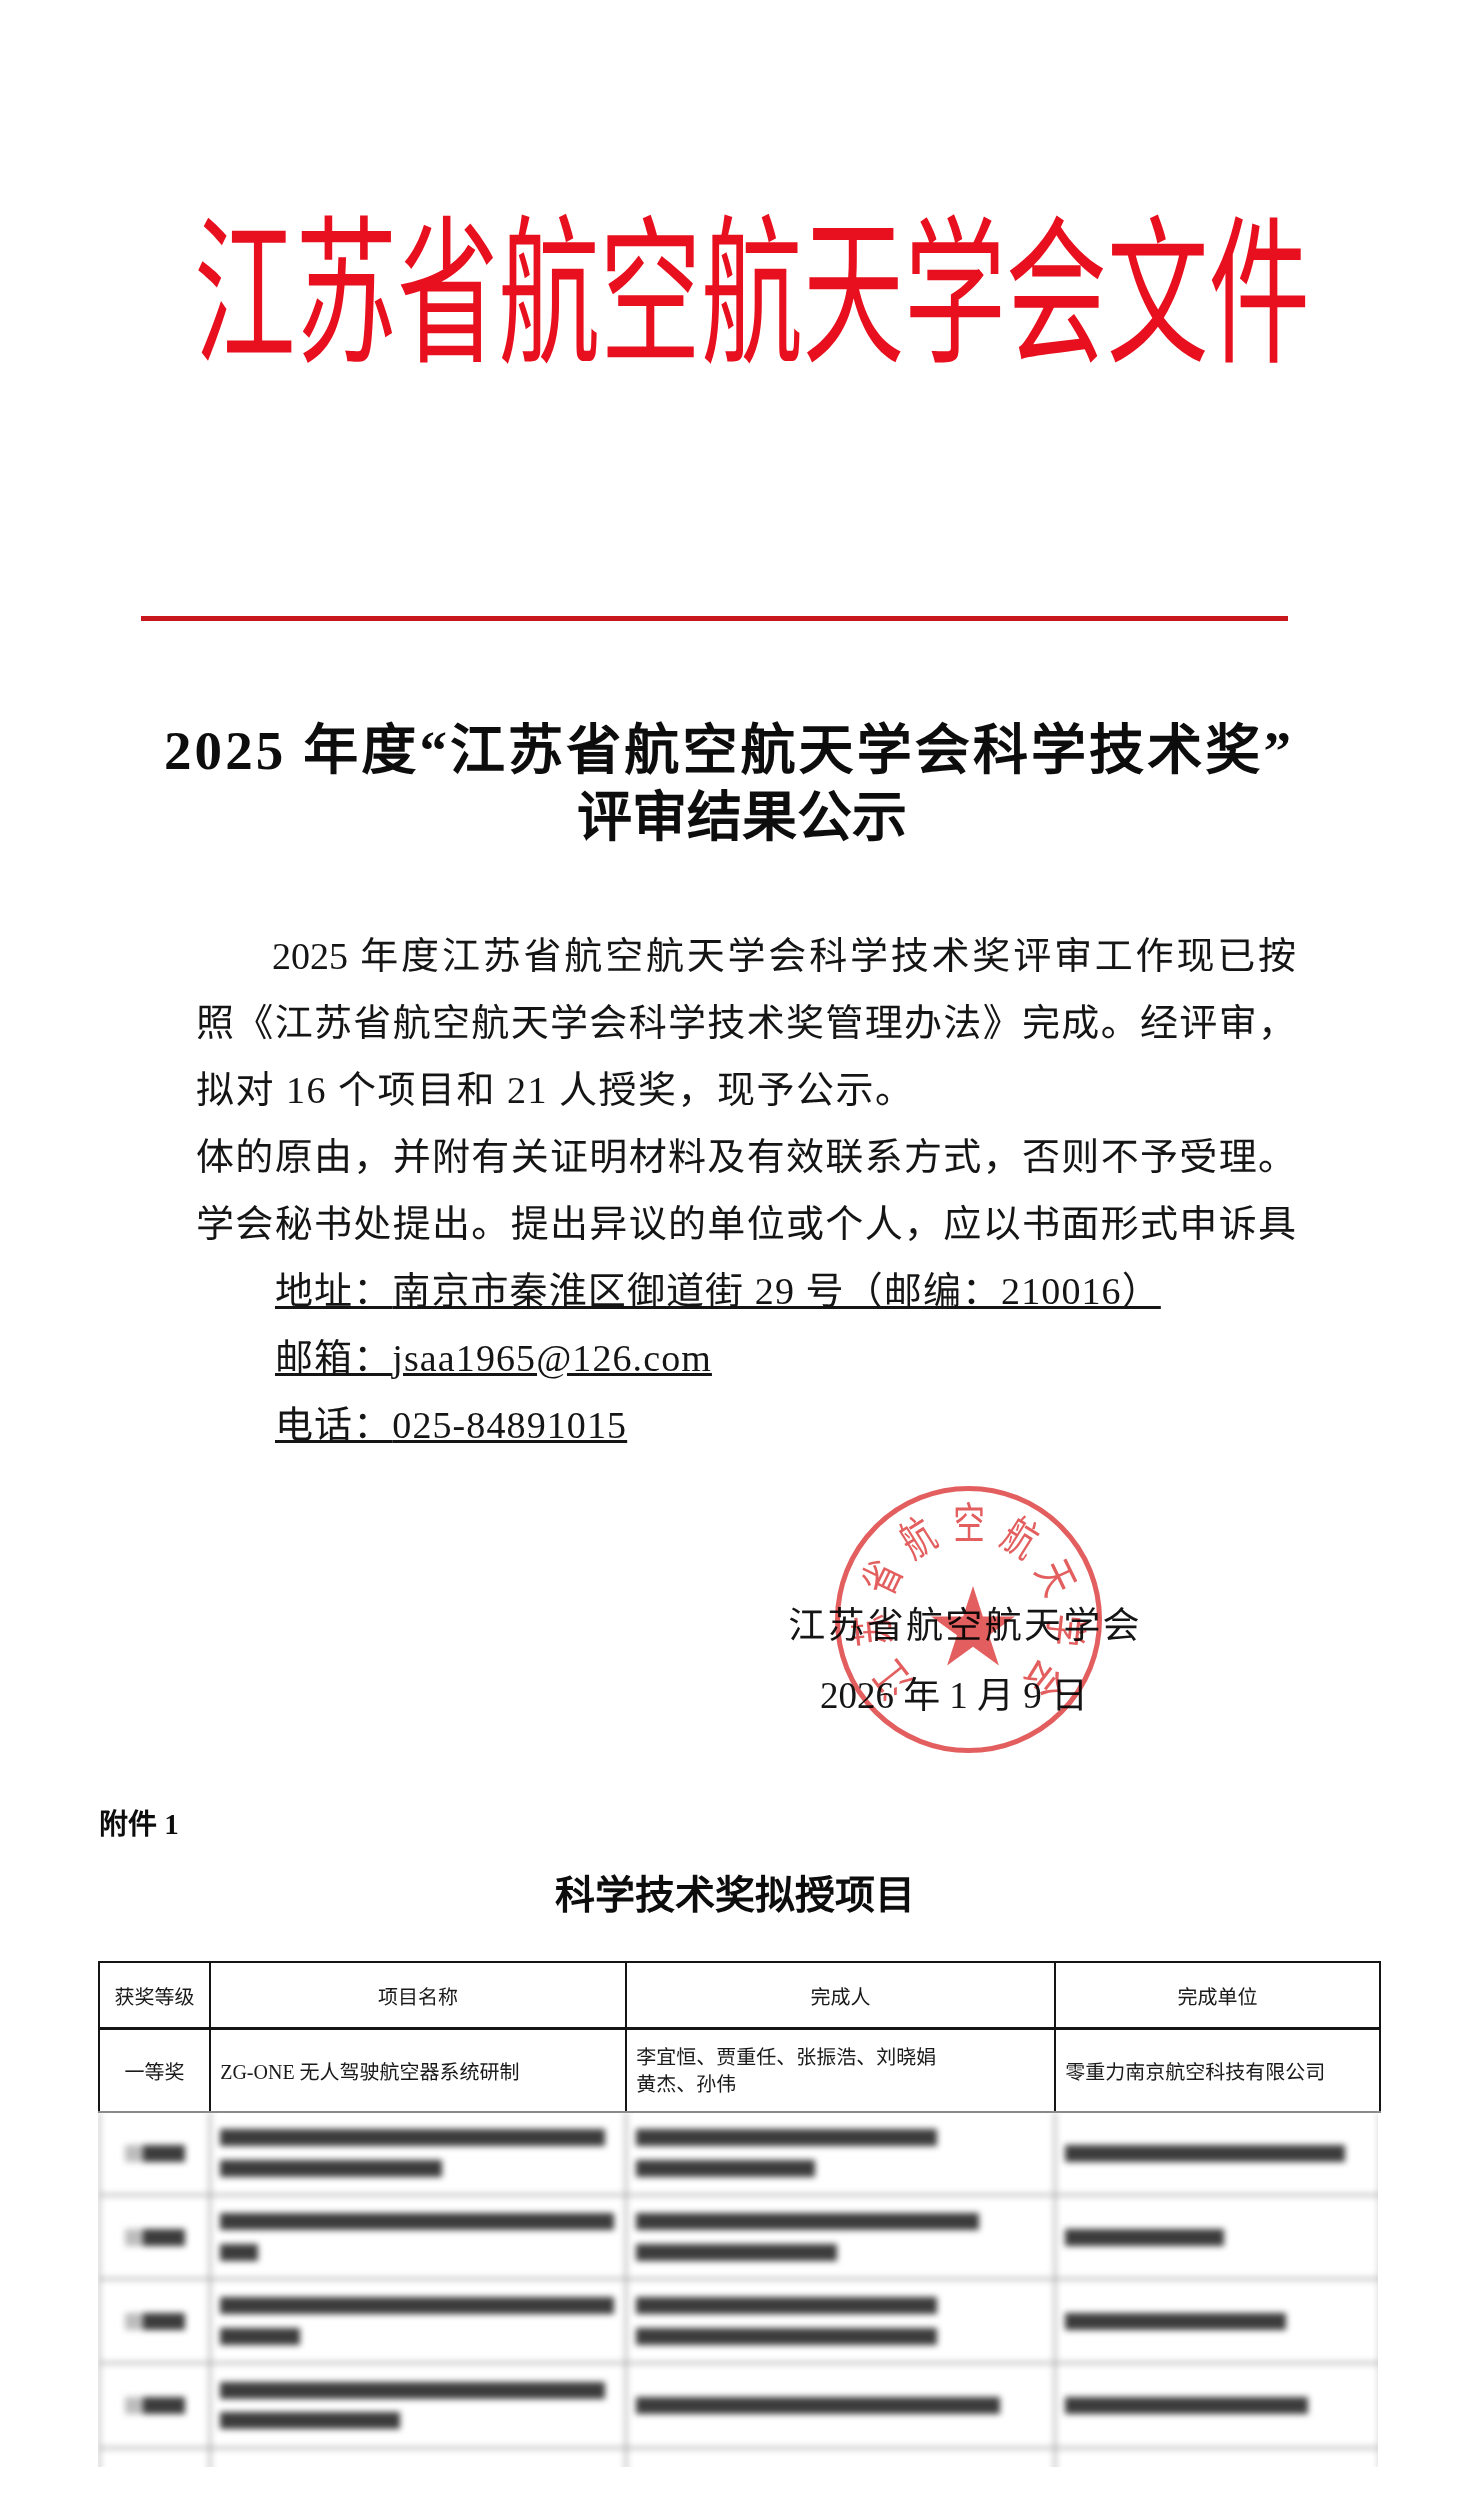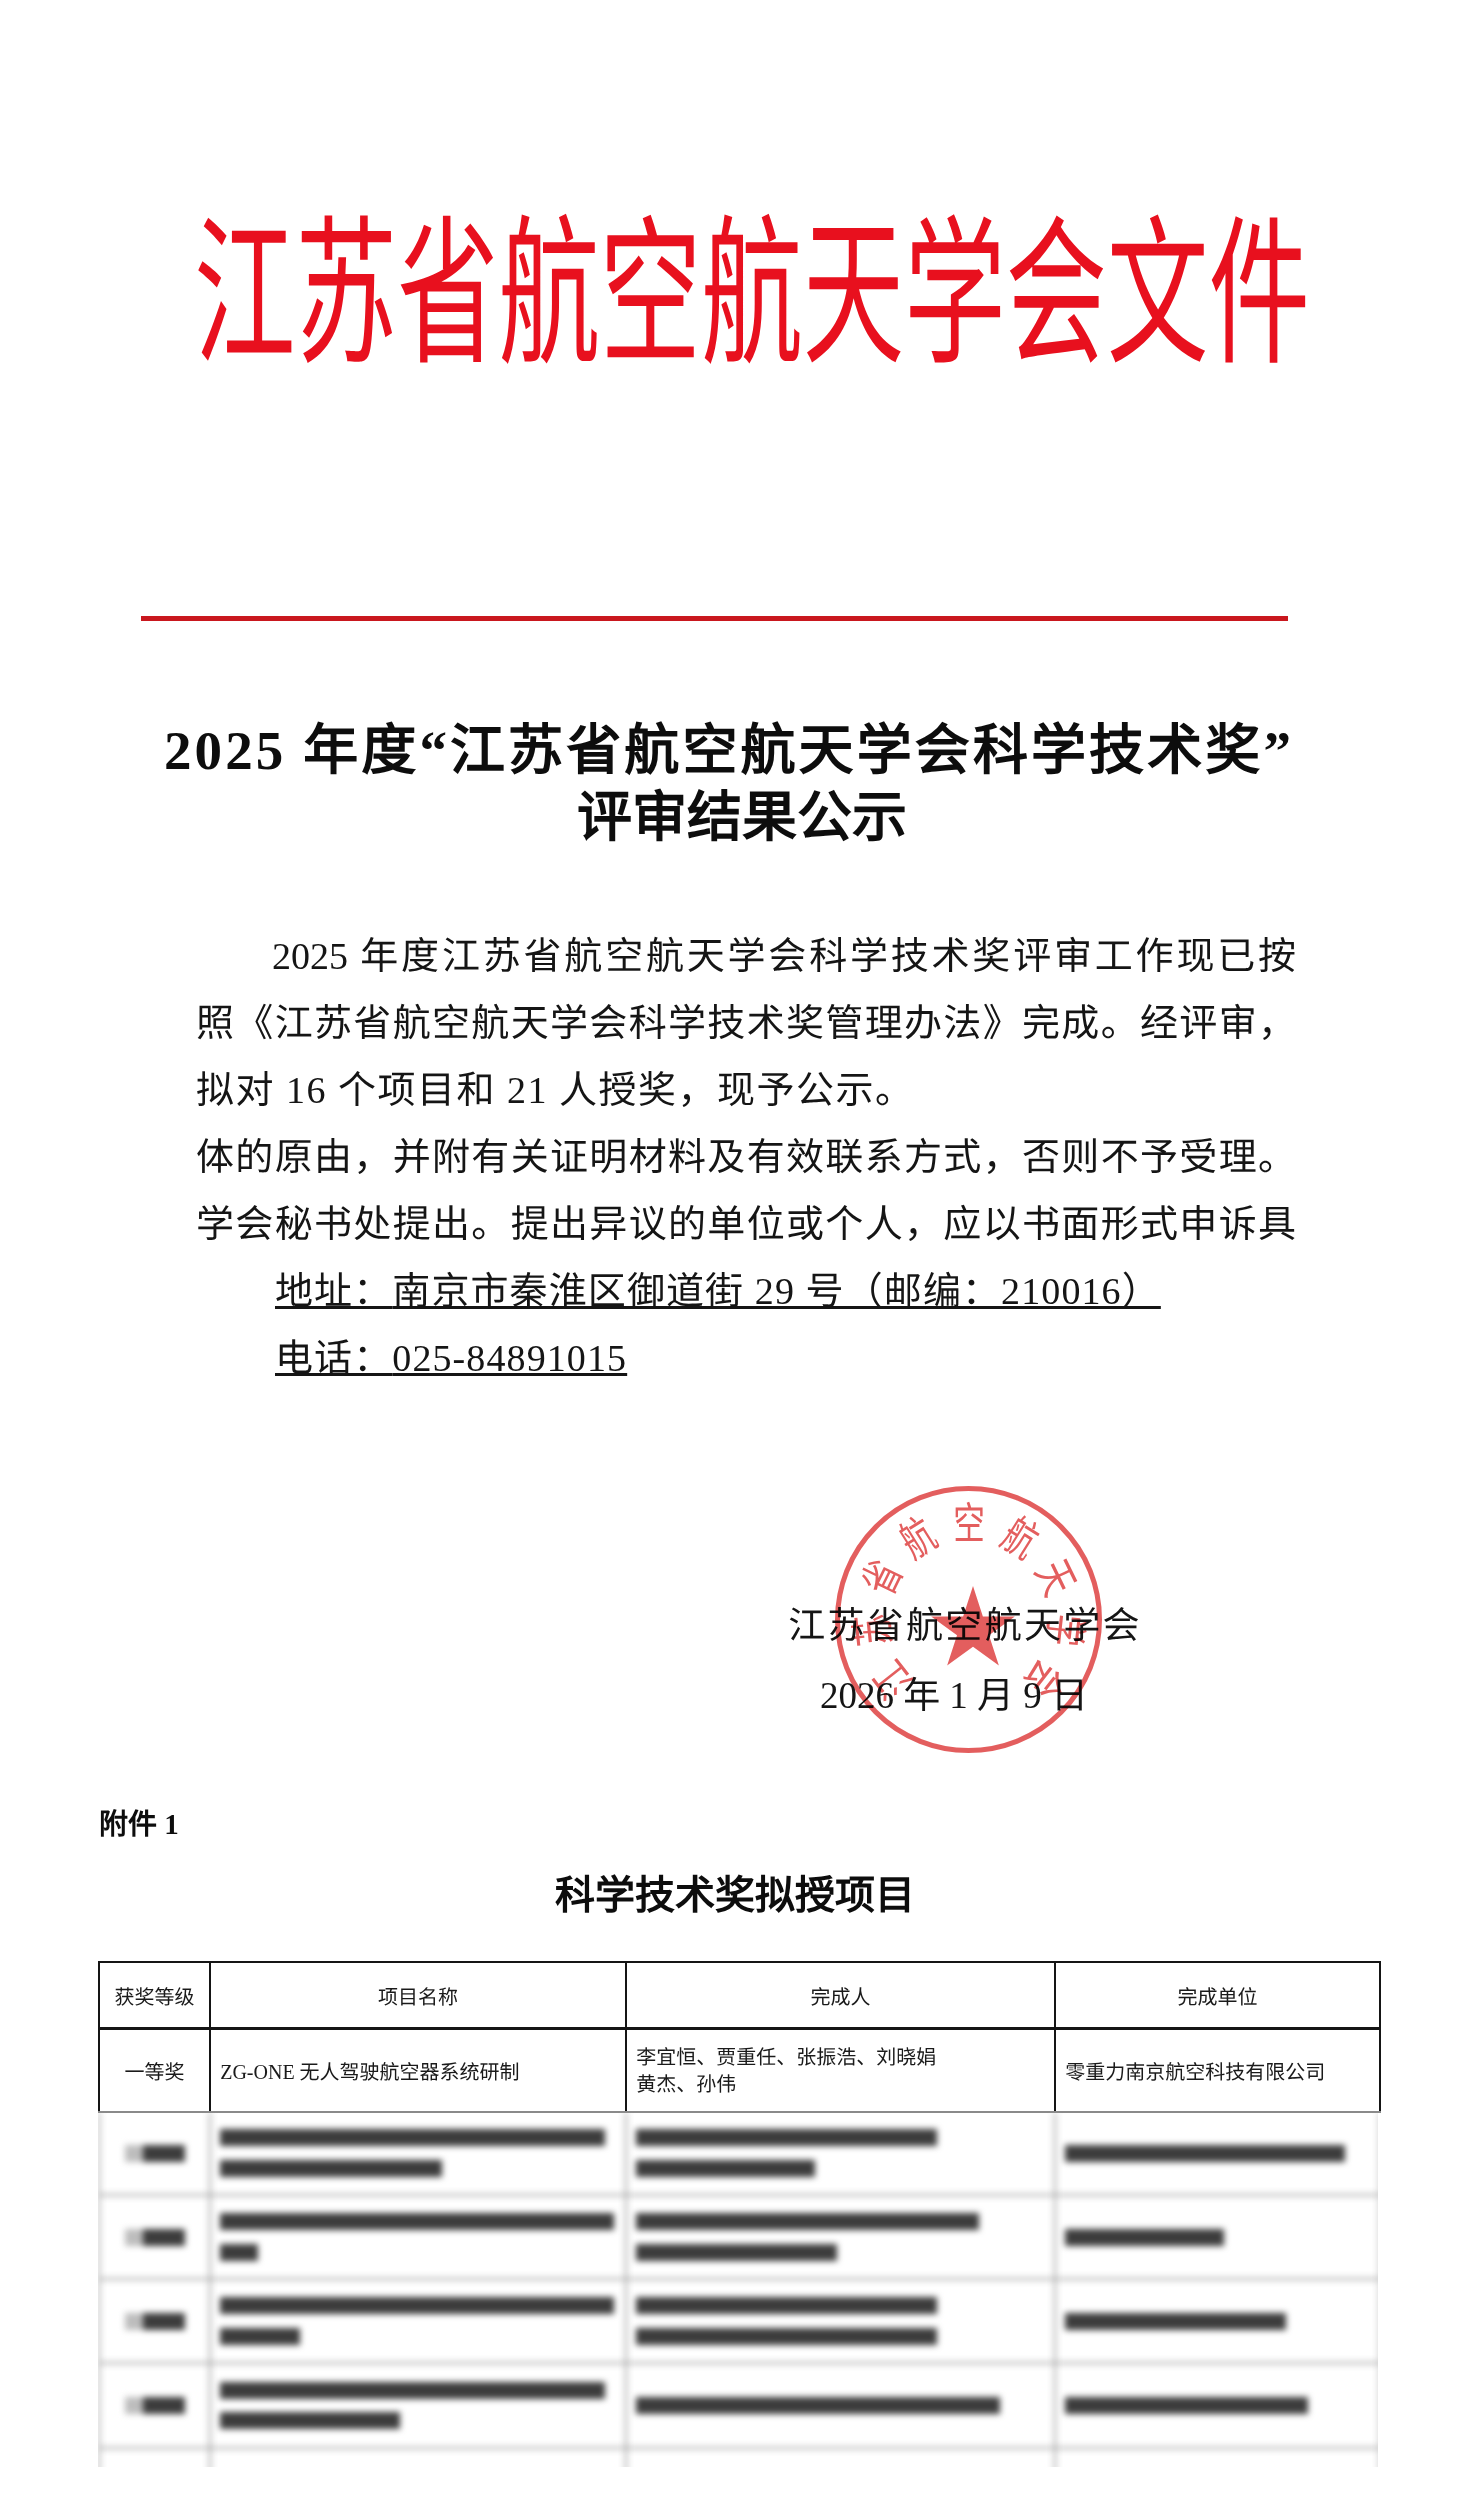--- a/index.html
+++ b/index.html
@@ -95,20 +95,23 @@
       <div class="line j">照《江苏省航空航天学会科学技术奖管理办法》完成。经评审，</div>
       <div class="line free">拟对 16 个项目和 21 人授奖，现予公示。</div>
     </div>
     <div>
       <div class="line j">体的原由，并附有关证明材料及有效联系方式，否则不予受理。</div>
       <div class="line j">学会秘书处提出。提出异议的单位或个人，应以书面形式申诉具</div>
     </div>
     <div>
       <div class="line contact">
         <span>地址：</span><span>南京市秦淮区御道街 29 号（邮编：210016）</span>
+      </div>
+      <div class="line contact">
+        <span>邮箱：</span><span>jsaa1965@126.com</span>
       </div>
       <div class="line contact">
         <span>电话：</span><span>025-84891015</span>
       </div>
     </div>
   </div>
 
   <div class="abs cx sign-org">江苏省航空航天学会</div>
   <div class="abs cx sign-date">2026 年 1 月 9 日</div>
 

